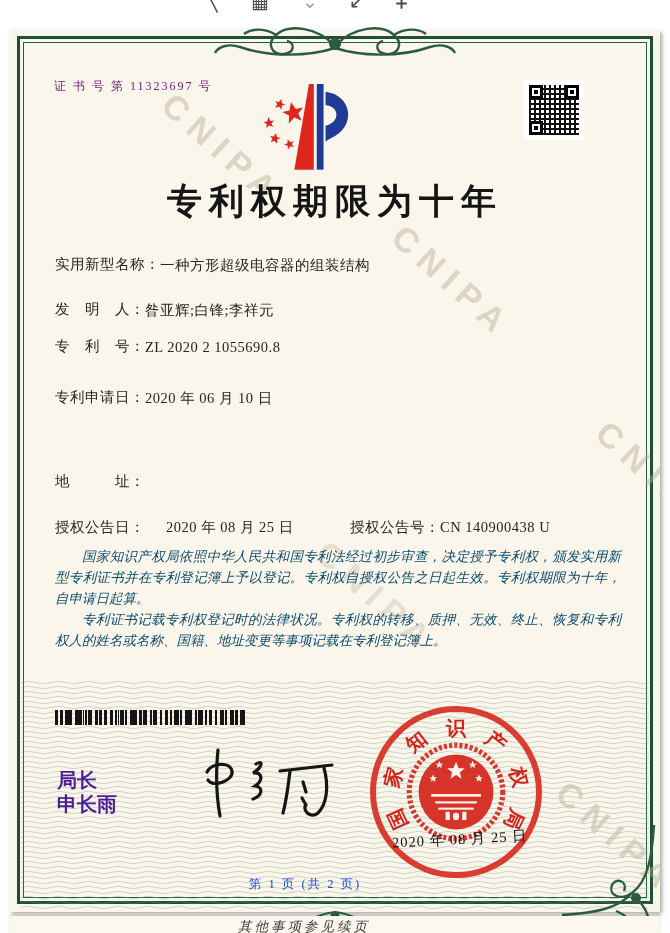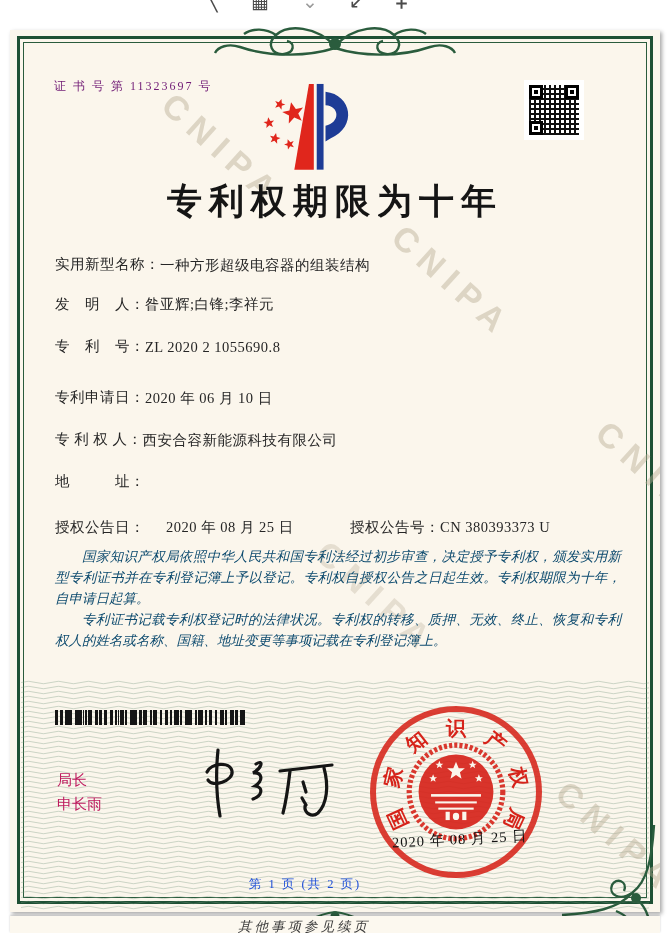--- a/index.html
+++ b/index.html
@@ -47,39 +47,39 @@
   .finder::after { content:""; position:absolute; left:2px; top:2px; width:4px; height:4px; background:#000; }
   .f-tl{ left:0; top:0; } .f-tr{ right:0; top:0; } .f-bl{ left:0; bottom:0; }
 
   .title { position:absolute; left:0; top:148px; width:100%; text-align:center;
     font-size:35px; font-weight:bold; color:#151515; letter-spacing:7px; z-index:6; }
 
   
   .field { position:absolute; left:45px; font-size:14.5px; color:#262626; letter-spacing:0.5px; z-index:6; display:flex; }
   .field .lbl { flex:0 0 auto; white-space:pre; }
   .field .val { flex:1 1 auto; line-height:20px; max-width:455px; }
-  .f-name{ top:225px; } .f-inv{ top:264px;align-items:center; } .f-patno{ top:307px; } .f-appdate{ top:358px;text-align:right; }
+  .f-name{ top:225px; } .f-inv{ top:270px; } .f-patno{ top:307px; } .f-appdate{ top:358px;text-align:right; }
   .f-owner{ top:400px; } .f-addr{ top:442px;justify-content:center; }
   .f-grant{ top:488px; width:560px;gap:21px; }
   .grant-no { position:absolute; left:295px; top:0; white-space:nowrap; }
 
   .body-text { position:absolute; left:45px; top:516px; width:566px; z-index:6;
     font-size:13.5px; font-style:italic; color:#0c4a6e; line-height:21px; text-align:justify; }
   .body-text p { text-indent:2em; }
 
   .barcode { position:absolute; left:45px; top:680px; width:190px; height:15px; z-index:6;
     background:
       repeating-linear-gradient(90deg,#151515 0 2px,transparent 2px 5px),
       repeating-linear-gradient(90deg,#151515 0 1px,transparent 1px 7px),
       repeating-linear-gradient(90deg,#151515 0 3px,transparent 3px 11px);
   }
 
   .signer { position:absolute; left:47px; top:738px; z-index:6;
-    font-family:"Liberation Sans","DejaVu Sans",sans-serif; font-weight:normal;
-    font-size:15px; color:#be185d; line-height:24px; }
+    font-family:"Liberation Sans","DejaVu Sans",sans-serif; font-weight:bold;
+    font-size:20px; color:#4c1d95; line-height:24px; }
   .signature { position:absolute; left:190px; top:712px; z-index:7; }
 
   
   .seal { position:absolute; left:360px; top:676px; width:172px; height:172px; z-index:9; }
   .seal-ring { position:absolute; inset:0; border:6px solid rgba(214,35,25,0.88); border-radius:50%; }
   .seal-arc { position:absolute; inset:0; color:#d6231a; font-size:20px; }
   .seal-emblem { position:absolute; left:50%; top:50%; transform:translate(-50%,-50%); }
   .seal-date { position:absolute; left:382px; top:800px; z-index:10; font-size:14.5px; color:#141414;
     letter-spacing:1px; transform:rotate(-3deg); white-space:nowrap; }
 
@@ -158,32 +158,28 @@
       <span class="val">昝亚辉;白锋;李祥元</span>
     </div>
     <div class="field f-patno">
       <span class="lbl">专　利　号：</span>
       <span class="val">ZL 2020 2 1055690.8</span>
     </div>
     <div class="field f-appdate">
       <span class="lbl">专利申请日：</span>
       <span class="val">2020 年 06 月 10 日</span>
     </div>
-    <div class="field f-owner">
-      <span class="lbl">专 利 权 人：</span>
-      <span class="val">西安合容新能源科技有限公司</span>
-    </div>
     <div class="field f-addr">
       <span class="lbl">地　　　址：</span>
     </div>
     <div class="field f-grant">
       <span class="lbl">授权公告日：</span>
       <span>2020 年 08 月 25 日</span>
       <span class="grant-no">
-        <span>授权公告号：</span><span>CN 380393373 U</span>
+        <span>授权公告号：</span><span>CN 140900438 U</span>
       </span>
     </div>
 
     <div class="body-text">
       <p>国家知识产权局依照中华人民共和国专利法经过初步审查，决定授予专利权，颁发实用新型专利证书并在专利登记簿上予以登记。专利权自授权公告之日起生效。专利权期限为十年，自申请日起算。</p>
       <p>专利证书记载专利权登记时的法律状况。专利权的转移、质押、无效、终止、恢复和专利权人的姓名或名称、国籍、地址变更等事项记载在专利登记簿上。</p>
     </div>
 
     <div class="barcode"></div>
 

